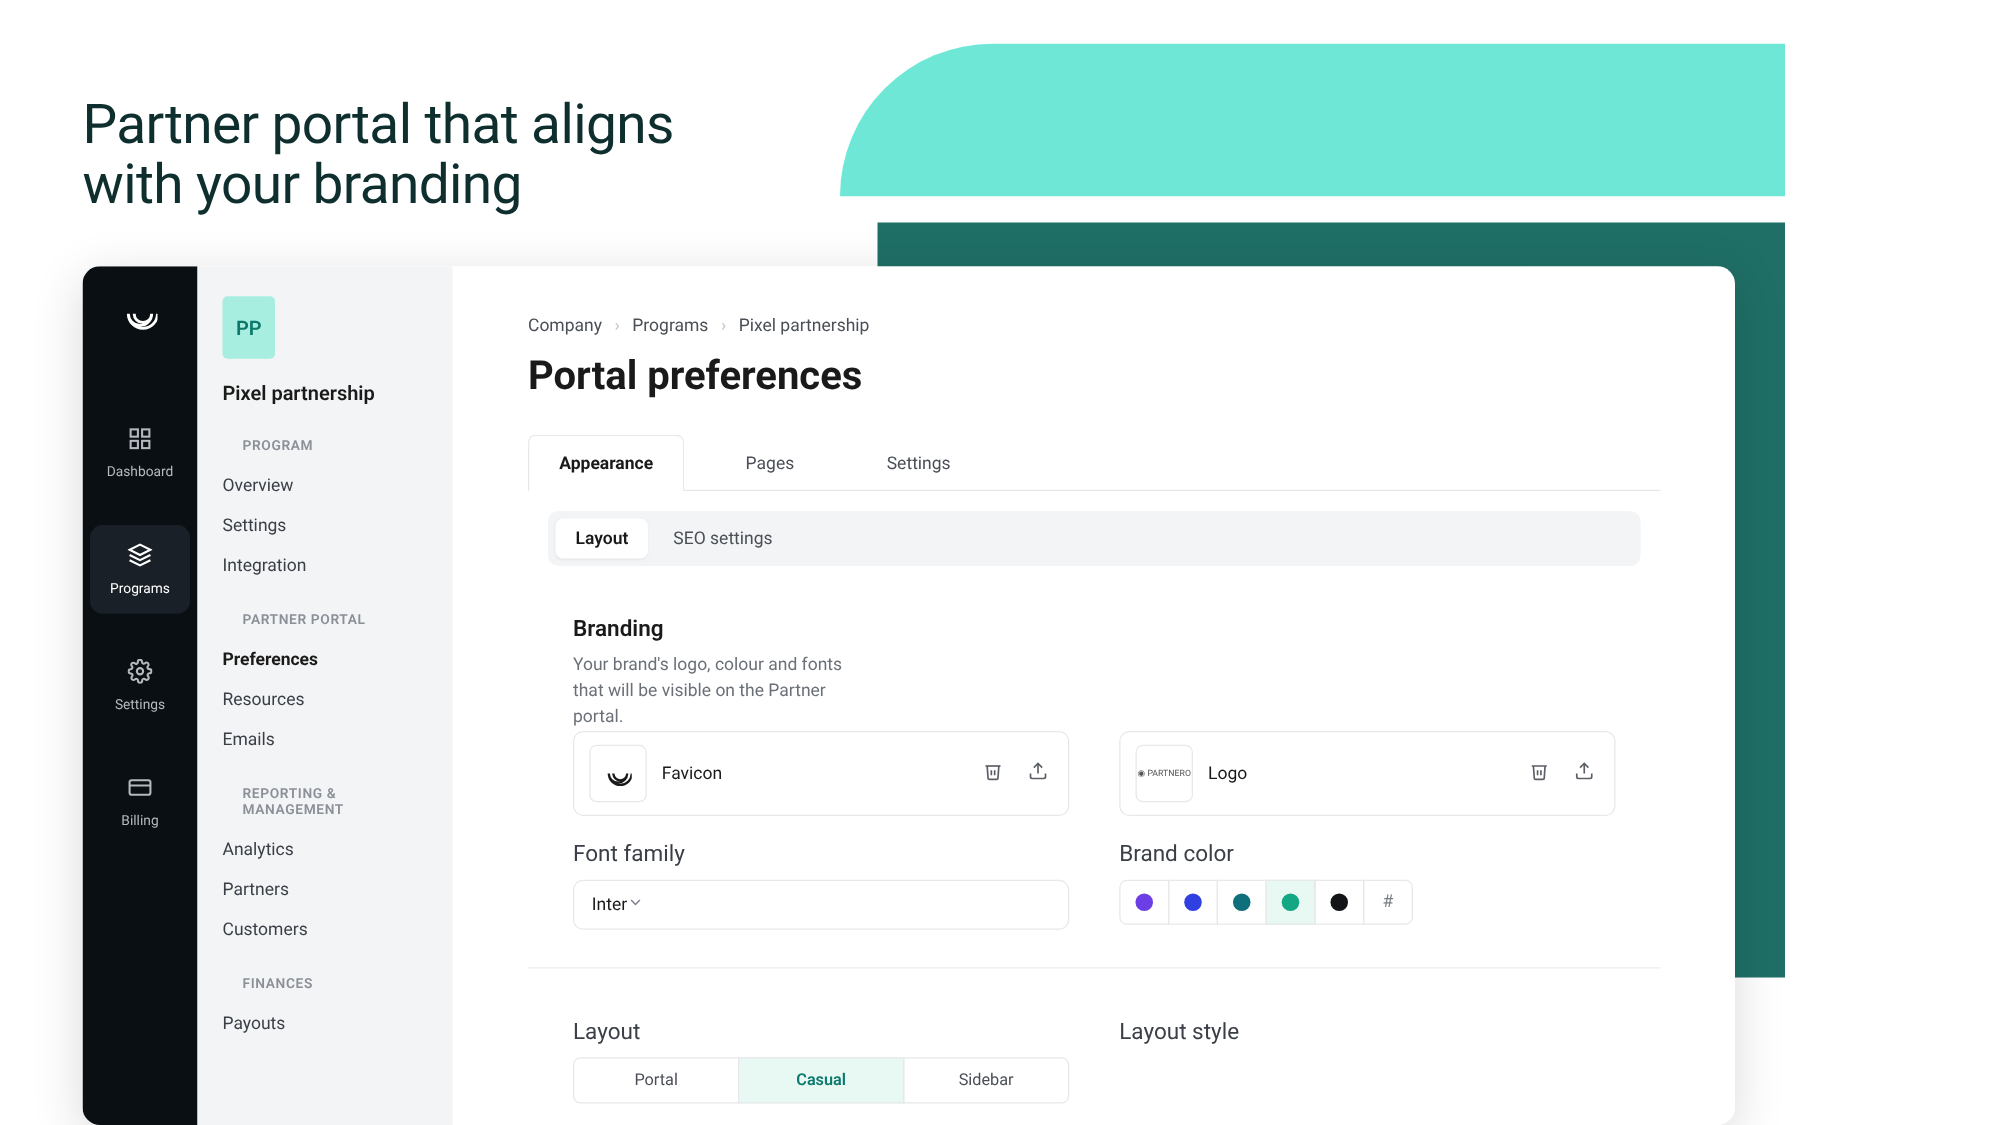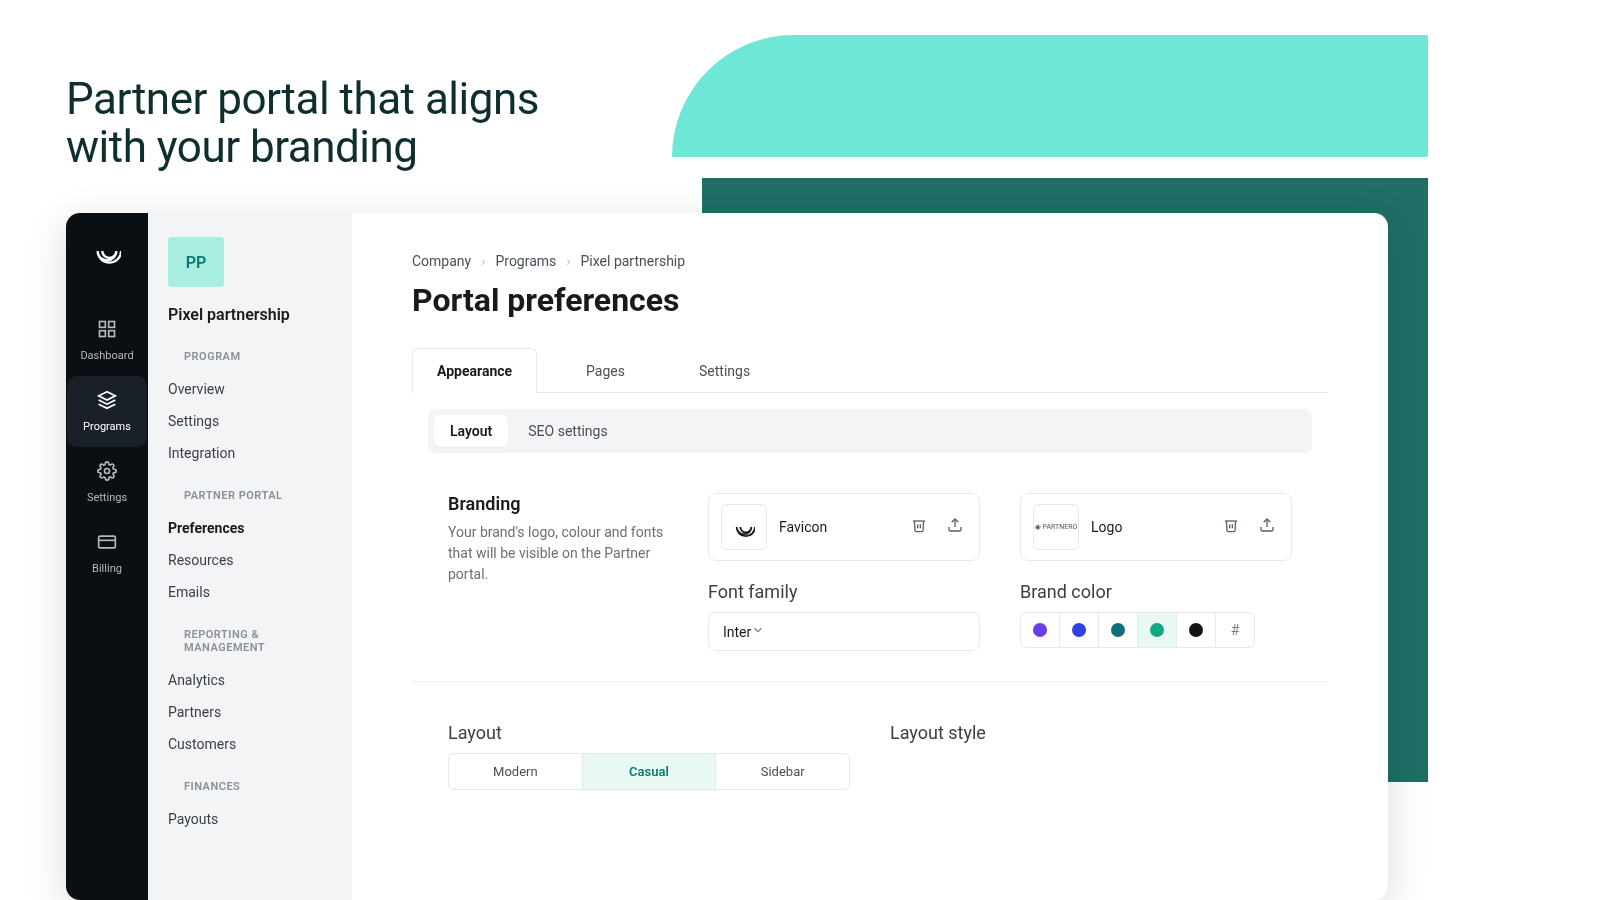--- a/index.html
+++ b/index.html
@@ -5,48 +5,48 @@
 * { margin: 0; padding: 0; box-sizing: border-box; }
 body { font-family: -apple-system, BlinkMacSystemFont, 'Segoe UI', Roboto, sans-serif; background: #fff; width: 1600px; height: 900px; overflow: hidden; position: relative; }
 
 .hero-shape-light { position: absolute; top: 35px; right: 172px; width: 756px; height: 122px; background: #6EE7D7; border-top-left-radius: 200px; z-index: 0; }
 .hero-shape-dark { position: absolute; top: 178px; right: 172px; width: 726px; height: 604px; background: #1F6F66; z-index: 0; }
 
 .hero-title { position: absolute; top: 75px; left: 66px; font-size: 44px; font-weight: 400; color: #0f2e2e; line-height: 1.1; max-width: 480px; letter-spacing: -0.5px; }
 
 .app { position: absolute; top: 213px; left: 66px; width: 1322px; height: 687px; background: #fff; border-radius: 14px; overflow: hidden; display: flex; box-shadow: 0 10px 40px rgba(0,0,0,0.15); z-index: 2; }
 
-.sidebar-nav { width: 82px; background: #0a0f14; display: flex; flex-direction: column; align-items: center; padding-top: 24px; color: #fff; flex-shrink: 0; }
+.sidebar-nav { width: 92px; background: #0a0f14; display: flex; flex-direction: column; align-items: center; padding-top: 24px; color: #fff; flex-shrink: 0; gap: 22px; }
 .logo-mark { width: 28px; height: 28px; margin-bottom: 36px; }
 .nav-item { display: flex; flex-direction: column; align-items: center; gap: 6px; padding: 14px 8px; width: 80px; border-radius: 10px; cursor: pointer; color: #b5b9bf; }
 .nav-item.active { background: #1a2028; color: #fff; }
 .nav-item svg { width: 20px; height: 20px; }
 .nav-item-label { font-size: 11px; }
 
 .sidebar-secondary { width: 204px; background: #f3f4f5; padding: 24px 16px; flex-shrink: 0; overflow-y: auto; }
-.org-badge { width: 56px; height: 50px; background: #a7ede0; display: flex; align-items: center; justify-content: center; color: #0b7a6c; font-weight: 600; font-size: 16px; border-radius: 4px; margin-bottom: 18px; margin-left: 4px; }
+.org-badge { width: 42px; height: 50px; background: #a7ede0; display: flex; align-items: center; justify-content: center; color: #0b7a6c; font-weight: 600; font-size: 16px; border-radius: 4px; margin-bottom: 18px; margin-left: 4px; }
 .org-name { font-size: 16px; font-weight: 600; color: #1a1a1a; margin-bottom: 26px; margin-left: 4px; }
 .sec-heading { font-size: 11px; font-weight: 600; letter-spacing: 0.5px; color: #8a8f98; text-transform: uppercase; margin-bottom: 10px; margin-top: 20px; margin-left: 20px; }
 .sec-link { font-size: 14px; color: #3a3f47; padding: 8px 4px; cursor: pointer; display: block; }
 .sec-link.active { font-weight: 700; color: #1a1a1a; }
 
 .main { flex: 1; padding: 40px 60px; overflow-y: auto; }
 .breadcrumb { display: flex; align-items: center; gap: 10px; font-size: 14px; color: #4a4f57; margin-bottom: 12px; }
 .breadcrumb .sep { color: #c0c4cc; }
 .page-title { font-size: 32px; font-weight: 700; color: #1a1a1a; margin-bottom: 28px; }
 
 .tabs { display: flex; border-bottom: 1px solid #e6e8eb; gap: 24px; }
 .tab { padding: 14px 24px; font-size: 14px; color: #4a4f57; cursor: pointer; border: 1px solid transparent; border-bottom: none; position: relative; top: 1px; border-radius: 6px 6px 0 0; }
 .tab.active { font-weight: 700; color: #1a1a1a; border-color: #e6e8eb; background: #fff; }
 
 .subtabs { background: #f3f4f5; border-radius: 8px; padding: 6px; display: flex; gap: 4px; margin-top: 16px; margin-left: 16px; margin-right: 16px; }
 .subtab { padding: 8px 16px; font-size: 14px; color: #4a4f57; cursor: pointer; border-radius: 6px; }
 .subtab.active { background: #fff; font-weight: 600; color: #1a1a1a; box-shadow: 0 1px 2px rgba(0,0,0,0.06); }
 
-.section { display: flex; padding: 40px 36px 30px; border-bottom: 1px solid #eceef0; }
+.section { display: flex; padding: 40px 36px 30px; border-bottom: 1px solid #eceef0; flex-direction: column; }
 .section:last-child { border-bottom: none; }
 .section-left { width: 260px; flex-shrink: 0; padding-right: 20px; }
 .section-title { font-size: 18px; font-weight: 600; color: #1a1a1a; margin-bottom: 8px; }
 .section-desc { font-size: 14px; color: #6b7078; line-height: 1.5; }
 .section-right { flex: 1; display: flex; flex-direction: column; gap: 20px; }
 
 .row { display: flex; gap: 40px; }
 .col { flex: 1; }
 
 .upload-card { border: 1px solid #e6e8eb; border-radius: 8px; padding: 10px 12px; display: flex; align-items: center; gap: 12px; }
@@ -257,21 +257,21 @@
         </div>
       </div>
     </div>
 
     <div class="section">
       <div class="section-right">
         <div class="row">
           <div class="col">
             <label class="field-label">Layout</label>
             <div class="seg">
-              <div class="seg-btn flex1">Modern</div>
+              <div class="seg-btn flex1">Portal</div>
               <div class="seg-btn flex1 active">Casual</div>
               <div class="seg-btn flex1">Sidebar</div>
             </div>
           </div>
           <div class="col">
             <label class="field-label">Layout style</label>
           </div>
         </div>
       </div>
     </div>

